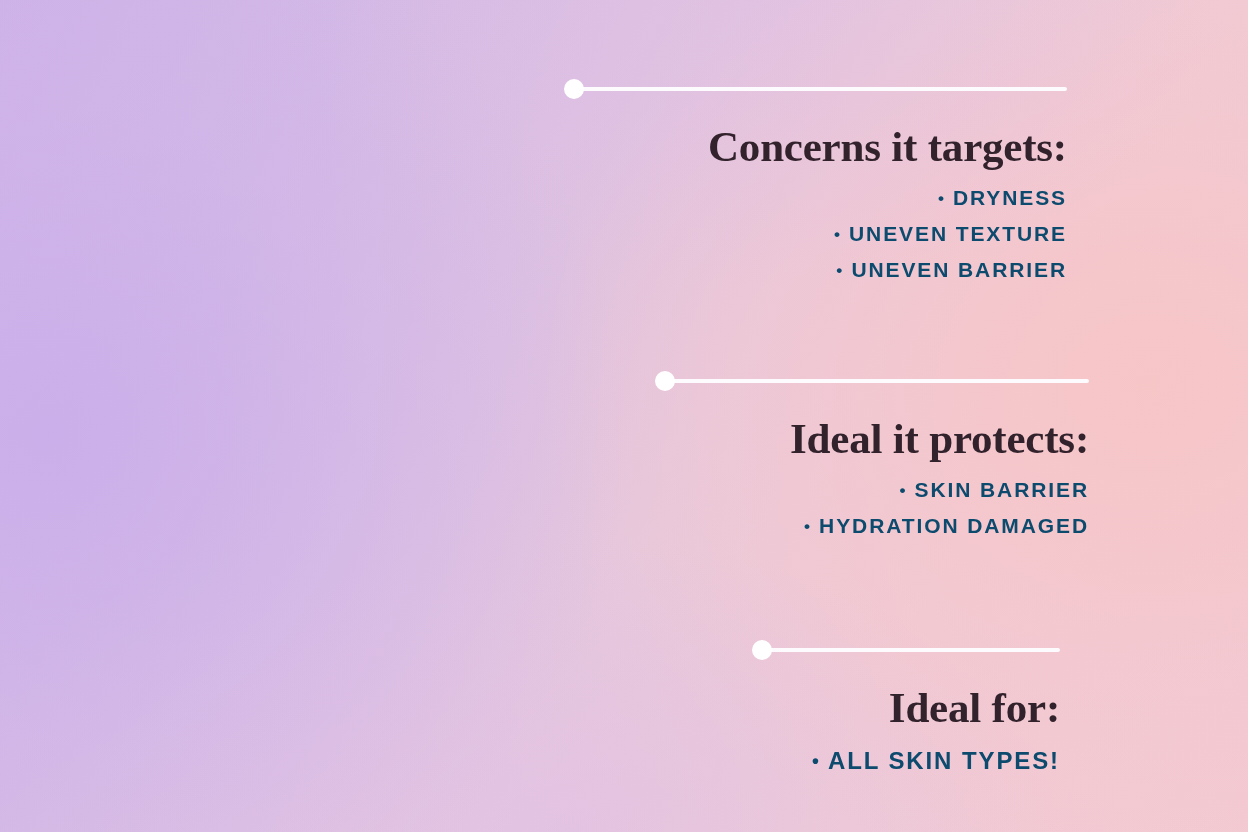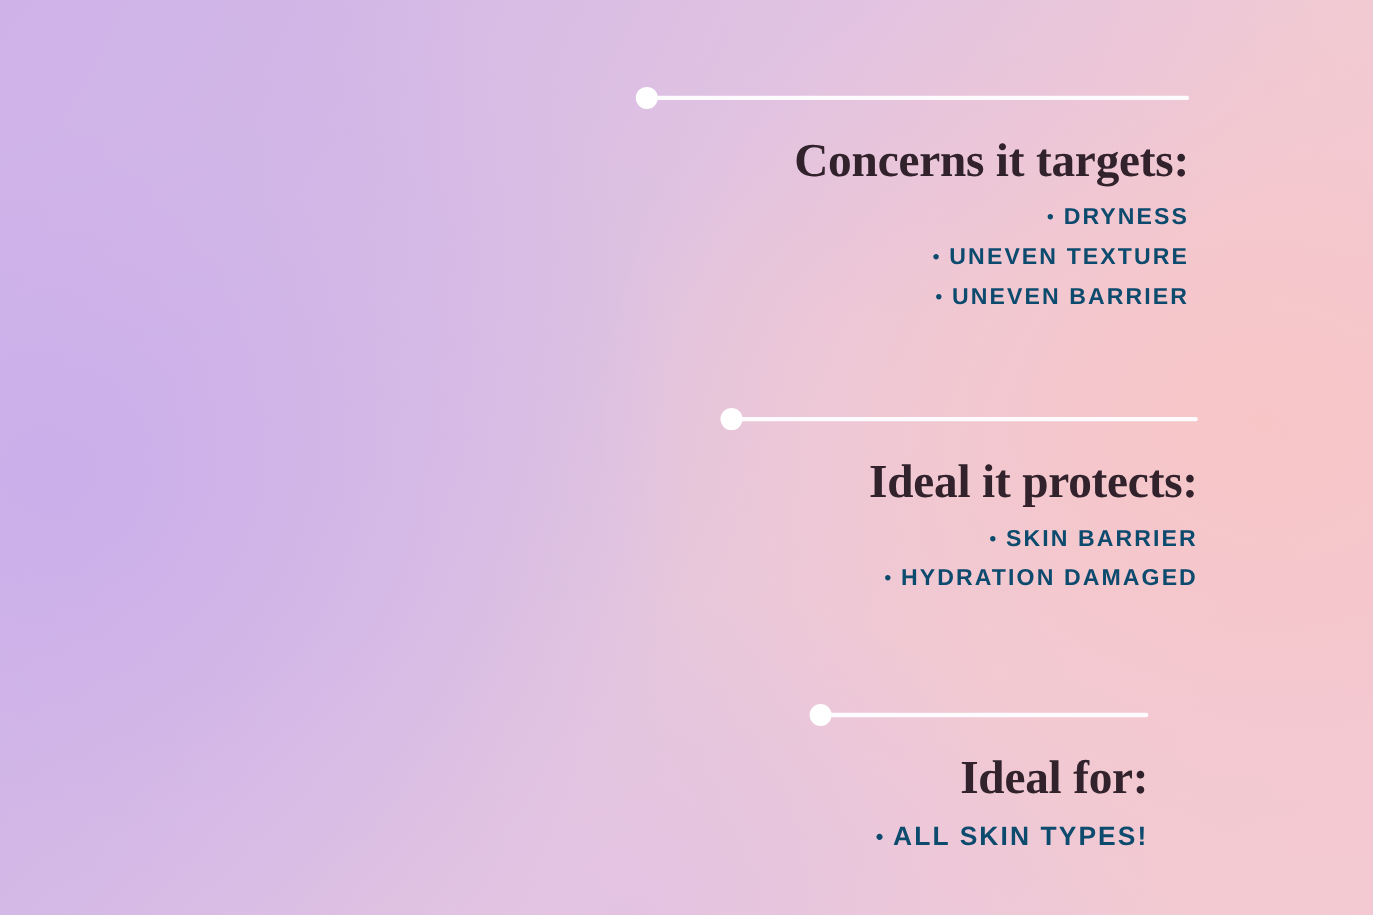--- a/index.html
+++ b/index.html
@@ -111,35 +111,35 @@
   }
   .bullet-dot {
     display: inline-block;
     margin-right: 9px;
     font-size: 0.82em;
     vertical-align: 0.07em;
     letter-spacing: 0;
   }
 
   
-  #block-concerns { top: 79px; left: 578px; width: 503px; text-align: right; }
+  #block-concerns { top: 79px; left: 564px; width: 503px; text-align: right; }
   #block-concerns .rule-line { left: 14px; right: 0; }
   #block-concerns .block-heading { font-size: 43px; margin-top: 26px; }
   #block-concerns .bullet-list { margin-top: 18px; }
   #block-concerns .bullet-item { font-size: 21px; margin-bottom: 12px; }
 
   
   #block-protects { top: 371px; left: 655px; width: 434px; }
   #block-protects .rule-line { left: 14px; right: 0; }
   #block-protects .block-heading { font-size: 43px; margin-top: 26px; }
   #block-protects .bullet-list { margin-top: 18px; }
   #block-protects .bullet-item { font-size: 21px; margin-bottom: 12px; }
 
   
-  #block-ideal { top: 640px; left: 736px; width: 308px; }
+  #block-ideal { top: 640px; left: 752px; width: 308px; }
   #block-ideal .rule-line { left: 14px; right: 0; }
   #block-ideal .block-heading { font-size: 43px; margin-top: 26px; }
   #block-ideal .bullet-list { margin-top: 18px; }
   #block-ideal .bullet-item { font-size: 24px; margin-bottom: 12px; }
 </style>
 </head>
 <body>
 
 <div id="slide">
 

